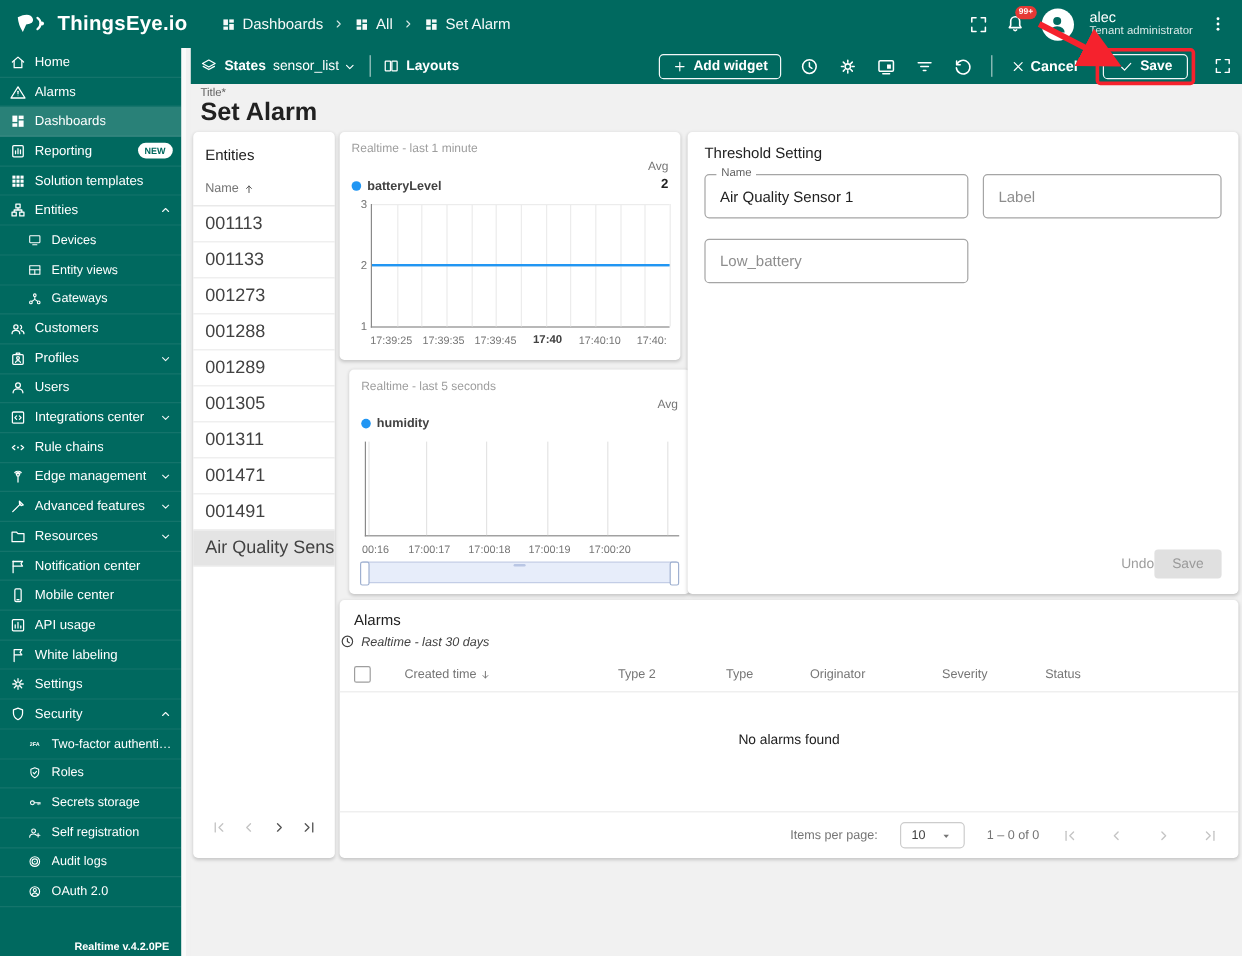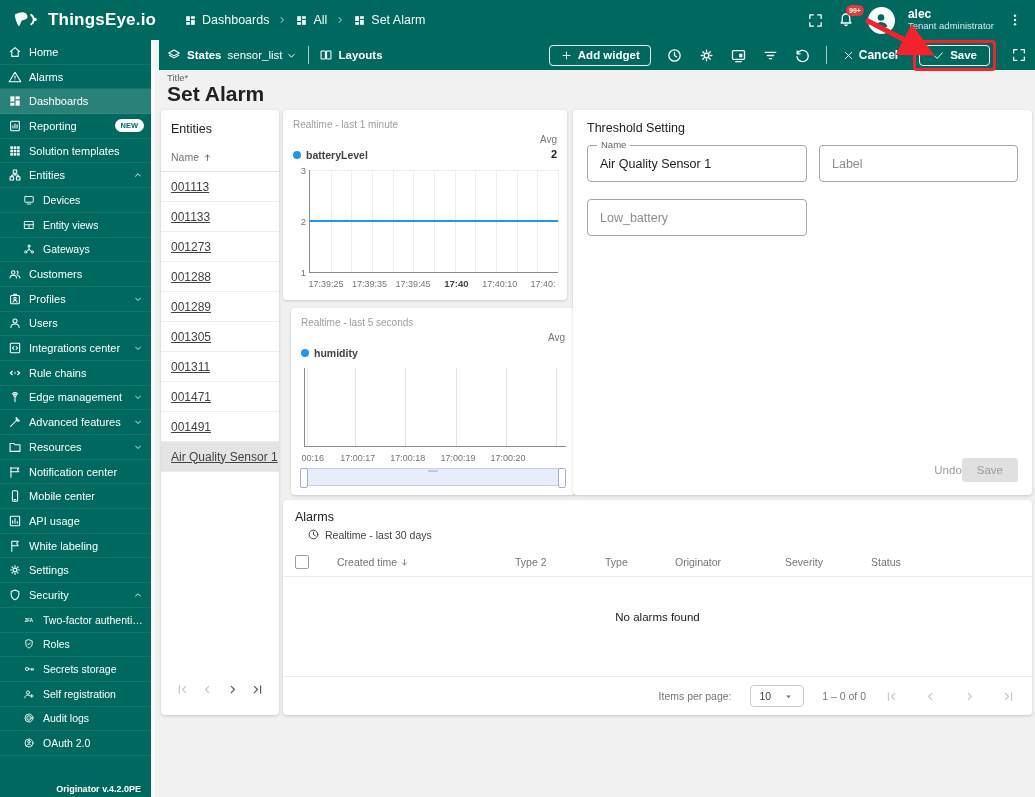--- a/index.html
+++ b/index.html
@@ -21,21 +21,21 @@
   .logo{display:flex;align-items:center;gap:6px;width:158px;font-size:17px;font-weight:bold;letter-spacing:.2px;cursor:pointer;}
   .breadcrumb{display:flex;align-items:center;gap:7px;margin-left:14px;font-size:12.5px;}
   .crumb{display:flex;align-items:center;gap:5px;cursor:pointer;opacity:.96;font-weight:500;}
   .crumb-sep{display:flex;opacity:.85;}
   .topbar-right{margin-left:auto;display:flex;align-items:center;gap:13px;}
   .icon-btn{display:flex;align-items:center;justify-content:center;cursor:pointer;}
   .bell-wrap{position:relative;cursor:pointer;display:flex;}
   .notif-badge{position:absolute;top:-6px;right:-9px;background:#e53935;color:#fff;font-size:7px;font-weight:bold;line-height:1;padding:2px 3px;border-radius:7px;}
   .avatar{width:27px;height:27px;border-radius:50%;background:#fff;color:var(--teal);display:flex;align-items:center;justify-content:center;cursor:pointer;overflow:hidden;}
   .user-block{line-height:1.15;cursor:pointer;}
-  .user-name{font-size:12px;font-weight:bold;}
+  .user-name{font-size:12px;}
   .user-role{font-size:9.5px;opacity:.85;}
 
   
   .sidebar{position:absolute;left:0;top:40px;width:155px;bottom:0;background:var(--teal);color:#fff;border-right:4px solid #fafafa;z-index:5;}
   .side-item{display:flex;align-items:center;gap:7px;height:24.7px;padding:0 7px;font-size:11px;font-weight:500;border-bottom:1px solid rgba(255,255,255,.08);cursor:pointer;white-space:nowrap;overflow:hidden;}
   .side-item.child{padding-left:21px;font-size:10.5px;}
   .side-item.active{background:rgba(255,255,255,.16);}
   .side-icon{display:flex;width:15px;justify-content:center;flex:none;}
   .side-label{overflow:hidden;text-overflow:ellipsis;}
   .badge-new{margin-left:auto;background:#fff;color:var(--teal);font-size:7.5px;font-weight:bold;padding:2px 6px;border-radius:8px;flex:none;}
@@ -61,21 +61,21 @@
   .card{position:absolute;background:#fff;border-radius:4px;box-shadow:0 1px 3px rgba(0,0,0,.18);}
   .entities-card{left:2px;top:40px;width:118px;height:605px;}
   .chart1-card{left:124px;top:40px;width:284px;height:190px;}
   .chart2-card{left:132px;top:238px;width:284px;height:187px;}
   .threshold-card{left:414px;top:40px;width:459px;height:385px;}
   .alarms-card{left:124px;top:430px;width:749px;height:215px;}
 
   
   .entities-title{padding:12px 10px 2px;font-size:12.5px;color:var(--txt);}
   .entities-header{display:flex;align-items:center;gap:3px;padding:13px 10px 8px;font-size:10.5px;color:var(--muted);border-bottom:1px solid var(--line);}
-  .entity-row{height:30px;display:flex;align-items:center;padding:0 10px;font-size:12px;color:#424242;border-bottom:1px solid #ececec;cursor:pointer;white-space:nowrap;overflow:hidden;text-decoration:underline;}
+  .entity-row{height:30px;display:flex;align-items:center;padding:0 10px;font-size:15px;color:#424242;border-bottom:1px solid #ececec;cursor:pointer;white-space:nowrap;overflow:hidden;}
   .entity-row.selected{background:#e4e4e4;}
   .entities-pager{position:absolute;bottom:18px;left:4px;right:4px;display:flex;justify-content:space-evenly;align-items:center;}
   .pg-ic{display:flex;cursor:pointer;color:#555;}
   .pg-ic.disabled{color:#c4c4c4;cursor:default;}
 
   
   .chart-title{padding:9px 10px 0;font-size:10px;color:#9e9e9e;}
   .agg-label{position:absolute;top:24px;right:10px;font-size:10px;color:var(--muted);}
   .legend-row{position:absolute;top:39px;left:10px;display:flex;align-items:center;gap:5px;font-size:10.5px;font-weight:bold;color:#424242;cursor:pointer;}
   .legend-dot{width:8px;height:8px;border-radius:50%;background:var(--blue);}
@@ -103,21 +103,21 @@
   .mat-field input::placeholder{color:#8d8d8d;opacity:1;}
   .mat-label{position:absolute;top:-7px;left:9px;background:#fff;padding:0 4px;font-size:9.5px;color:#5f5f5f;}
   .w-name{width:220px;flex:none;}
   .w-label{flex:1;}
   .threshold-actions{position:absolute;right:14px;bottom:13px;display:flex;align-items:center;gap:0;}
   .undo-btn{font-size:11.5px;color:#9e9e9e;cursor:pointer;}
   .tsave-btn{background:#e0e0e0;color:#9a9a9a;font-size:11.5px;padding:6px 15px;border-radius:3px;cursor:pointer;}
 
   
   .alarms-title{padding:10px 12px 1px;font-size:12.5px;color:var(--txt);}
-  .alarms-sub{display:flex;align-items:center;gap:5px;padding:3px 24px 7px;font-size:10.5px;color:#424242;cursor:pointer;}
+  .alarms-sub{display:flex;align-items:center;gap:5px;padding:3px 0 7px;font-size:10.5px;color:#424242;cursor:pointer;font-style:italic;}
   .alarms-header{display:grid;grid-template-columns:42px 178px 90px 70px 110px 86px 1fr;align-items:center;padding:7px 12px;font-size:10.5px;color:var(--muted);border-bottom:1px solid #ebebeb;}
   .cb{width:14px;height:14px;border:1.5px solid #9e9e9e;border-radius:2px;cursor:pointer;}
   .col-sorted{display:flex;align-items:center;gap:2px;}
   .empty-row{text-align:center;padding:34px 0;font-size:11.5px;color:var(--txt);}
   .alarms-footer{position:absolute;left:0;right:0;bottom:0;height:39px;border-top:1px solid #ebebeb;display:flex;align-items:center;justify-content:flex-end;gap:18px;padding:0 16px;font-size:10.5px;color:var(--muted);}
   .pp-select{display:flex;align-items:center;gap:12px;border:1px solid #ccc;border-radius:4px;padding:4px 9px;cursor:pointer;color:#424242;}
   .alarms-pager{display:flex;gap:24px;color:#c4c4c4;}
 
   
   .arrow-overlay{position:absolute;inset:0;z-index:30;pointer-events:none;}
@@ -531,21 +531,21 @@
           <span class="side-icon">
             <svg class="icon" width="12" height="12" viewBox="0 0 24 24" fill="none" stroke="currentColor" stroke-width="1.8" stroke-linecap="round" stroke-linejoin="round">
               <circle cx="12" cy="12" r="8"></circle>
               <circle cx="12" cy="9.5" r="2.6"></circle>
               <path d="M6.8 18c1-2.6 3-3.9 5.2-3.9s4.2 1.3 5.2 3.9"></path>
             </svg>
           </span>
           <span class="side-label">OAuth 2.0</span>
         </div>
       </div>
-    <div class="side-footer">Originator v.4.2.0PE</div>
+    <div class="side-footer">Realtime v.4.2.0PE</div>
   </aside>
 
   <div class="subtoolbar">
     <div class="tb-group">
       <span style="display:flex">
           <svg class="icon" width="14" height="14" viewBox="0 0 24 24" fill="none" stroke="currentColor" stroke-width="1.8" stroke-linecap="round" stroke-linejoin="round">
             <path d="M12 3.5 21 8.5 12 13.5 3 8.5Z"></path>
             <path d="M4 12.5l8 4.5 8-4.5"></path>
           </svg>
         </span>

